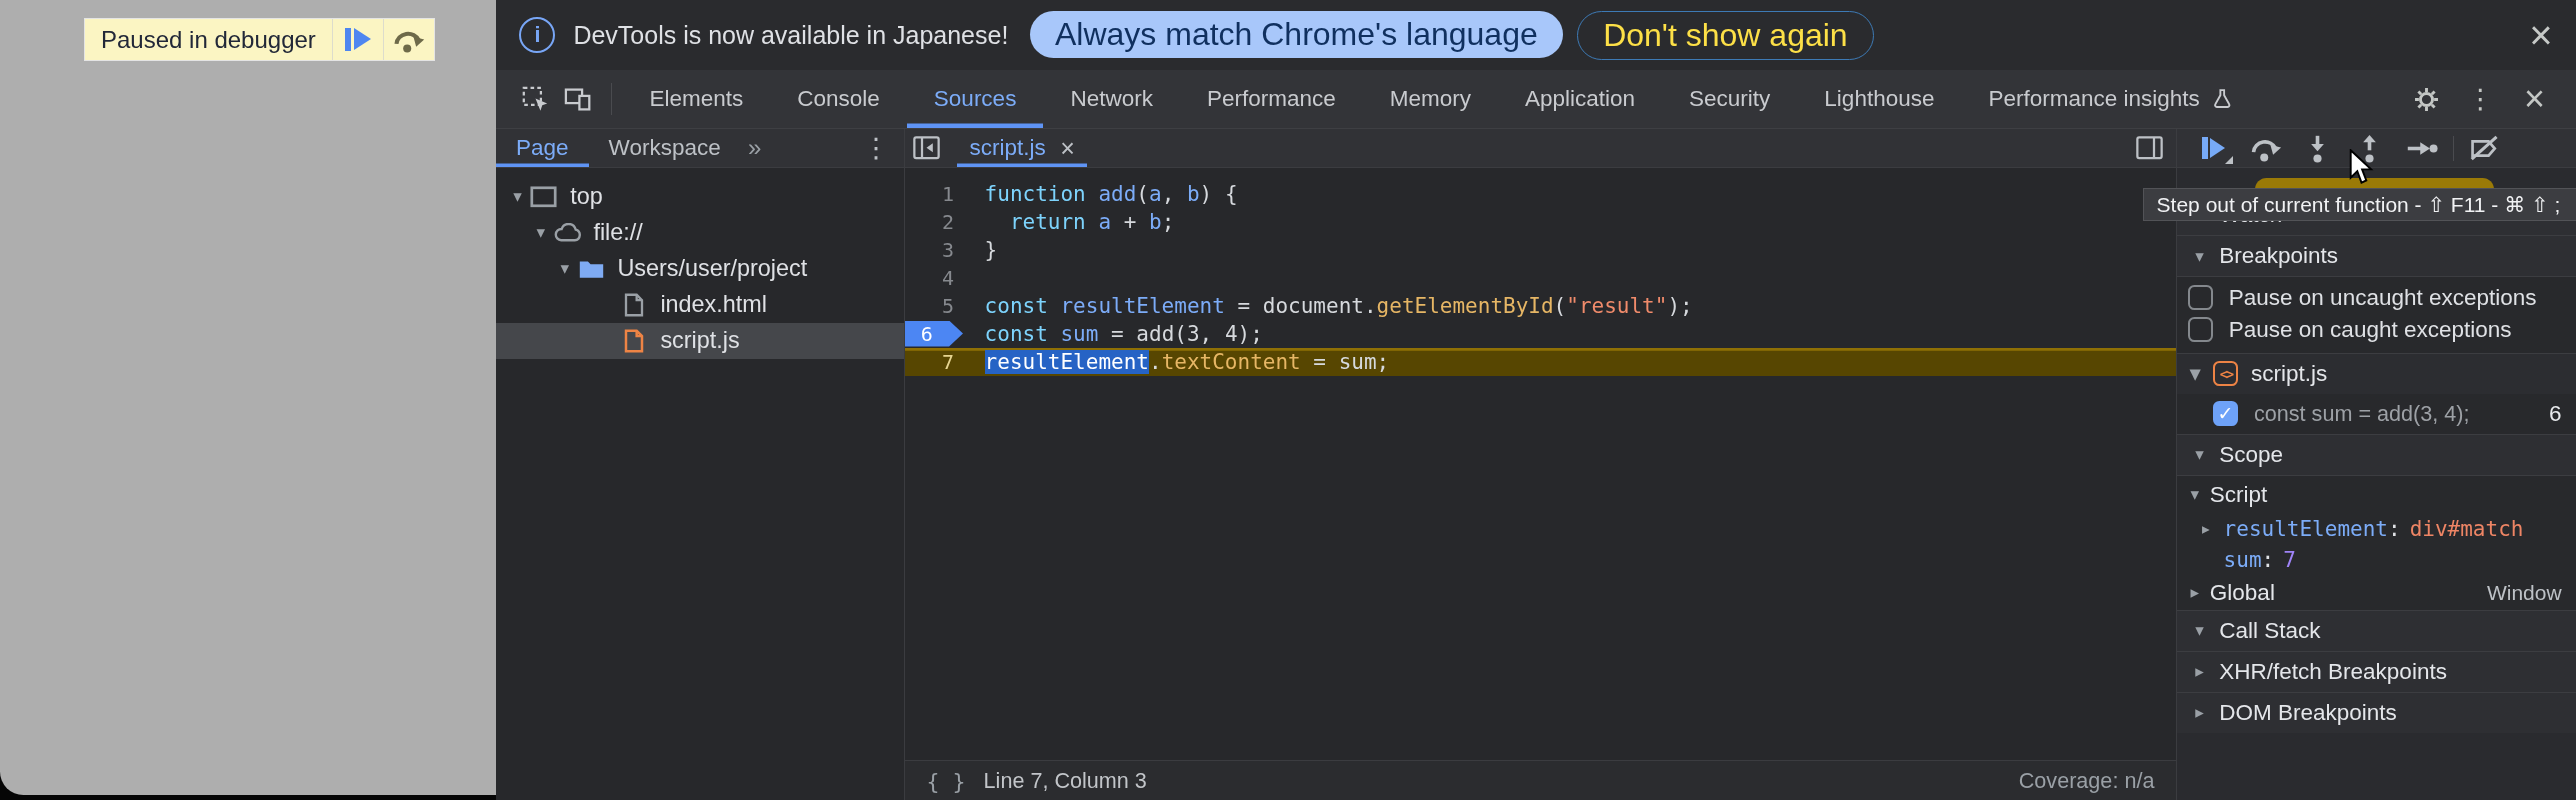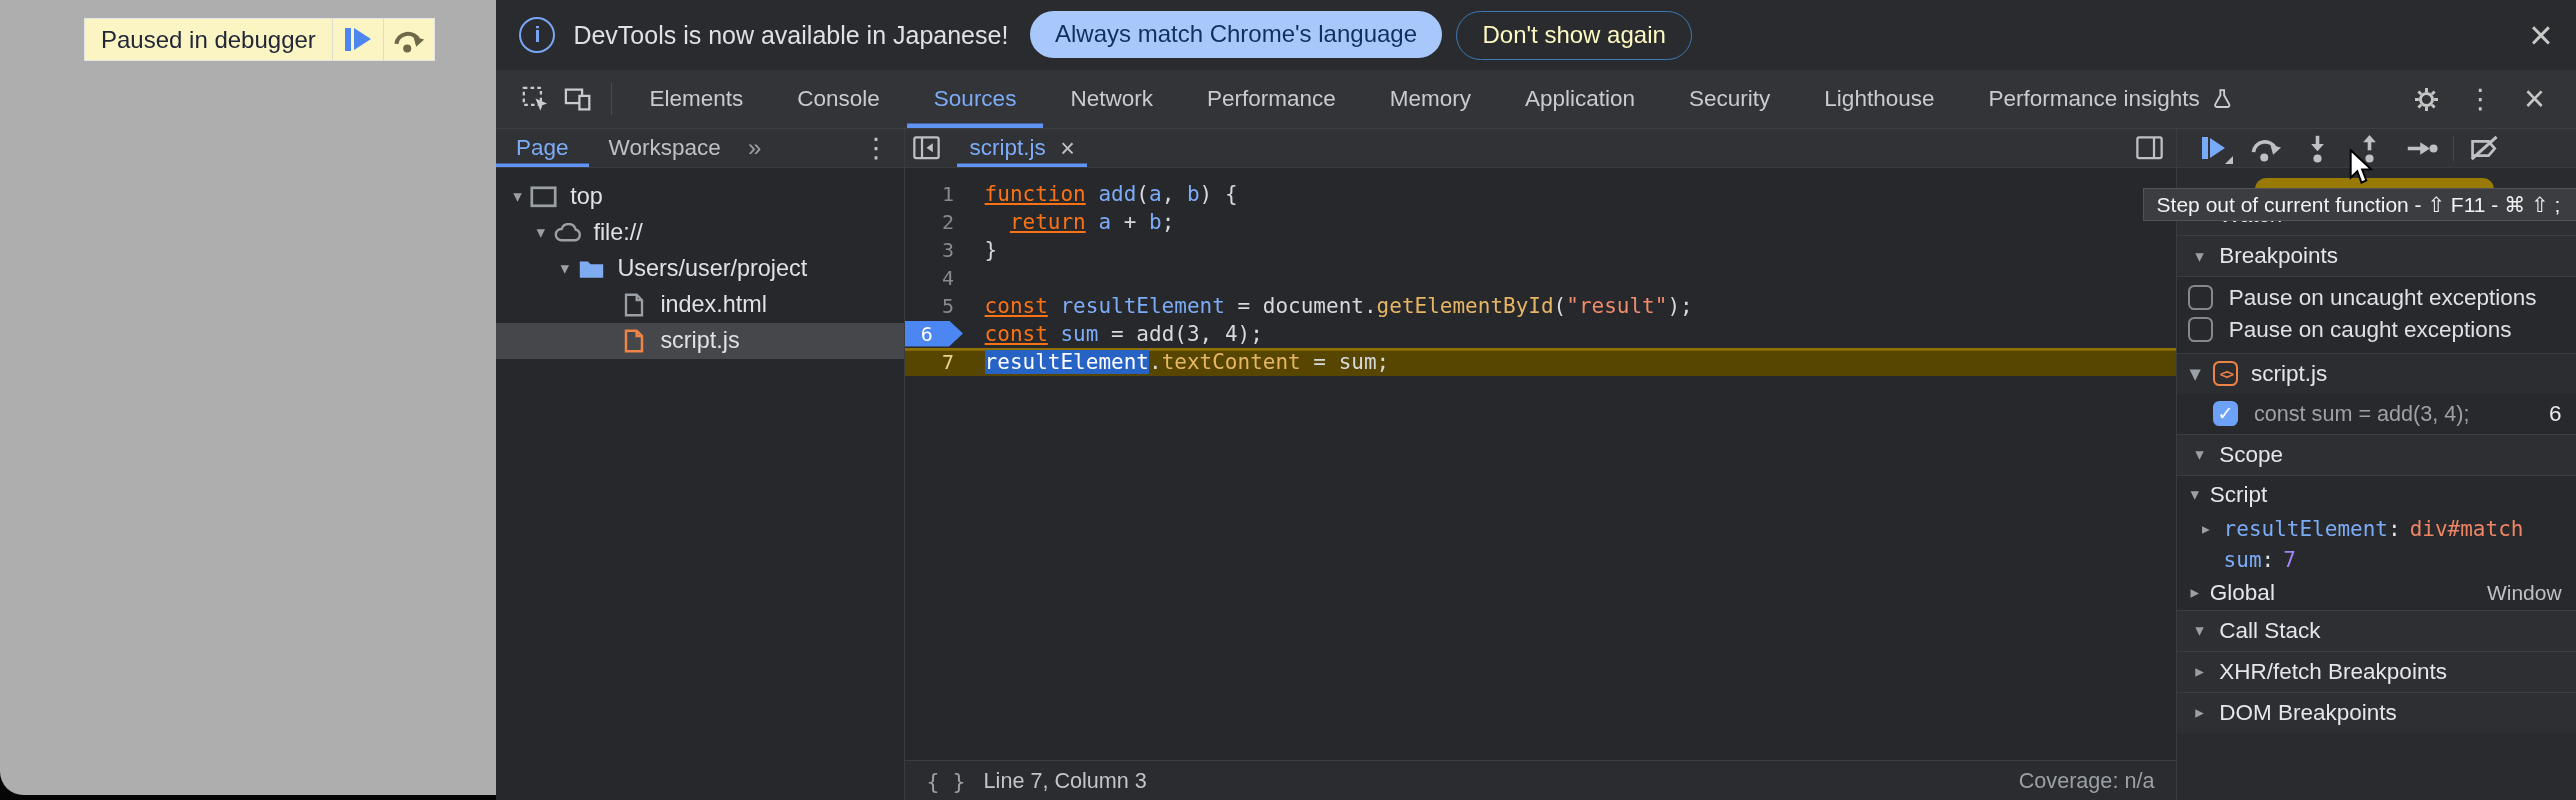--- a/index.html
+++ b/index.html
@@ -12,22 +12,22 @@
   .pb-label{display:flex;align-items:center;padding:0 16px;}
   .pb-btn{width:50px;display:flex;align-items:center;justify-content:center;border-left:1.8px solid #dddccc;}
   .resume-glyph{display:flex;align-items:center;gap:2.7px;}
   .resume-glyph .bar{width:6.3px;height:23.4px;background:#4e86f0;}
   .resume-glyph .tri{width:0;height:0;border-left:17px solid #4e86f0;border-top:11.7px solid transparent;border-bottom:11.7px solid transparent;}
   
   .devtools{position:absolute;left:496px;top:0;width:2080px;height:801px;background:#27282b;color:#dfe1e5;}
   
   .notif{height:70px;display:flex;align-items:center;gap:18px;padding:0 23.4px;background:#2a2b2e;font-size:25px;}
   .info-ico{width:32px;height:32px;border:2.7px solid #78a6f6;border-radius:50%;color:#78a6f6;display:flex;align-items:center;justify-content:center;font-size:21.6px;font-weight:bold;flex:none;}
-  .pill{height:47px;padding:0 25px;border-radius:25px;background:#a8c7fa;color:#10305f;display:flex;align-items:center;font-size:24px;white-space:nowrap;}
-  .pill.outline{background:transparent;border:1.8px solid #3d7ab5;color:#fef9c3;}
+  .pill{height:47px;padding:0 25px;border-radius:25px;background:#a8c7fa;color:#10305f;display:flex;align-items:center;font-size:32px;white-space:nowrap;}
+  .pill.outline{background:transparent;border:1.8px solid #3d7ab5;color:#fde047;}
   .notif-close{margin-left:auto;color:#c6c9c7;font-size:40px;line-height:1;cursor:default;}
   
   .tabbar{height:58px;background:#333438;border-bottom:0.9px solid #3e3f43;display:flex;align-items:stretch;padding-left:18px;font-size:22.5px;color:#c9cbcf;}
   .tb-ico{width:43px;display:flex;align-items:center;justify-content:center;}
   .tb-sep{width:0.9px;background:#4a4b4f;margin:12.6px 10.8px;}
   .tab{padding:0 27px;display:flex;align-items:center;gap:10.8px;white-space:nowrap;}
   .tab.selected{color:#7cacf8;box-shadow:inset 0 -5.4px 0 -0.9px #5f94f5;}
   .tb-right{margin-left:auto;display:flex;align-items:center;gap:7.2px;padding-right:18px;}
   .tb-btn{width:47px;display:flex;align-items:center;justify-content:center;font-size:27px;color:#c4c7c5;}
   
@@ -50,21 +50,21 @@
   .etab{margin-left:9px;padding:0 12.6px;height:100%;display:flex;align-items:center;gap:14.4px;color:#7cacf8;box-shadow:inset 0 -4.5px 0 -0.9px #5f94f5;}
   .etab-close{color:#bdc1c6;font-size:25px;}
   .code-wrap{flex:1;padding-top:11.7px;font-family:"DejaVu Sans Mono",monospace;font-size:21px;overflow:hidden;}
   .code-row{height:28px;display:flex;align-items:center;position:relative;}
   .code-row.exec{background:#574601;box-shadow:inset 0 2.7px 0 0 #8f7005;}
   .gutter{width:67px;flex:none;text-align:right;padding-right:18px;box-sizing:border-box;color:#86898e;font-size:20px;position:relative;height:100%;display:flex;align-items:center;justify-content:flex-end;}
   .code-row.exec .gutter{color:#e7d591;}
   .bp-marker{position:absolute;left:0;top:0.9px;width:58px;height:26px;background:#4c86f3;color:#fff;
     clip-path:polygon(0 0,76% 0,100% 50%,76% 100%,0 100%);display:flex;align-items:center;justify-content:center;padding-right:14.4px;box-sizing:border-box;}
   .code-text{padding-left:12.6px;white-space:pre;color:#d6d9dd;}
-  .tk-kw{color:#f97316;text-decoration:underline;}.tk-id{color:#7cacf8;}.tk-prop{color:#e6b665;}.tk-str{color:#f08b6b;}.tk-num{color:#d6d9dd;}.tk-pl{color:#d6d9dd;}
+  .tk-kw{color:#7dd3fc;}.tk-id{color:#7cacf8;}.tk-prop{color:#e6b665;}.tk-str{color:#f08b6b;}.tk-num{color:#d6d9dd;}.tk-pl{color:#d6d9dd;}
   .tk-sel{background:#2663c5;color:#ffffff;}
   .status-bar{height:40px;border-top:1.8px solid #3b3c40;background:#2b2c2f;display:flex;align-items:center;gap:18px;padding:0 21.6px;color:#c2c5c9;font-size:21.6px;}
   .braces{font-family:"DejaVu Sans Mono",monospace;color:#9aa0a6;}
   .coverage{margin-left:auto;color:#9aa0a6;}
   
   .sidebar{width:399px;display:flex;flex-direction:column;background:#2a2b2f;position:relative;}
   .side-toolbar{gap:0;padding-left:10.8px;}
   .dbg-btn{width:52px;height:100%;display:flex;align-items:center;justify-content:center;flex:none;}
   .side-sep{width:0.9px;height:25px;background:#4a4b4f;margin:0 5.4px;flex:none;}
   .spacer30{height:27px;flex:none;}

